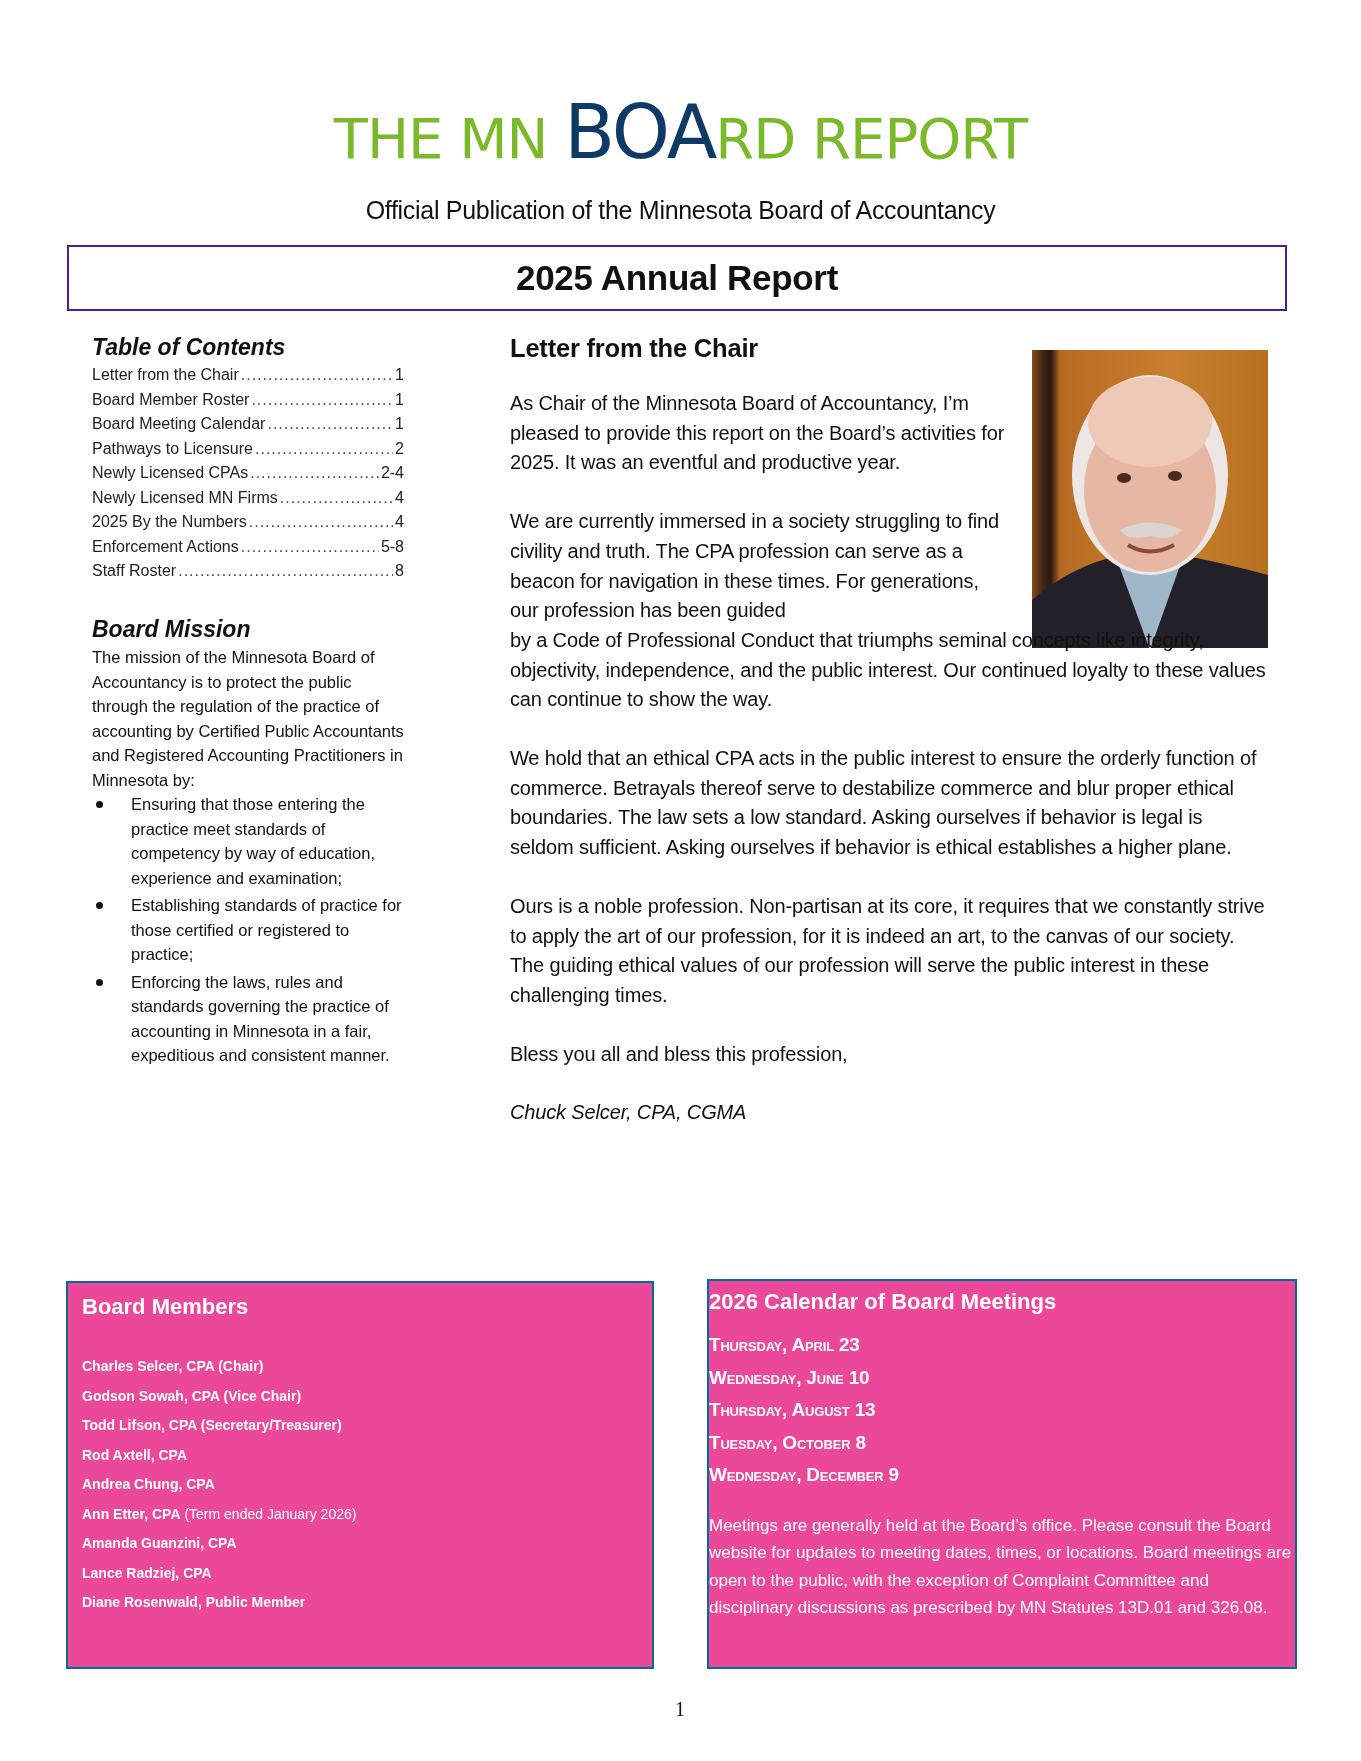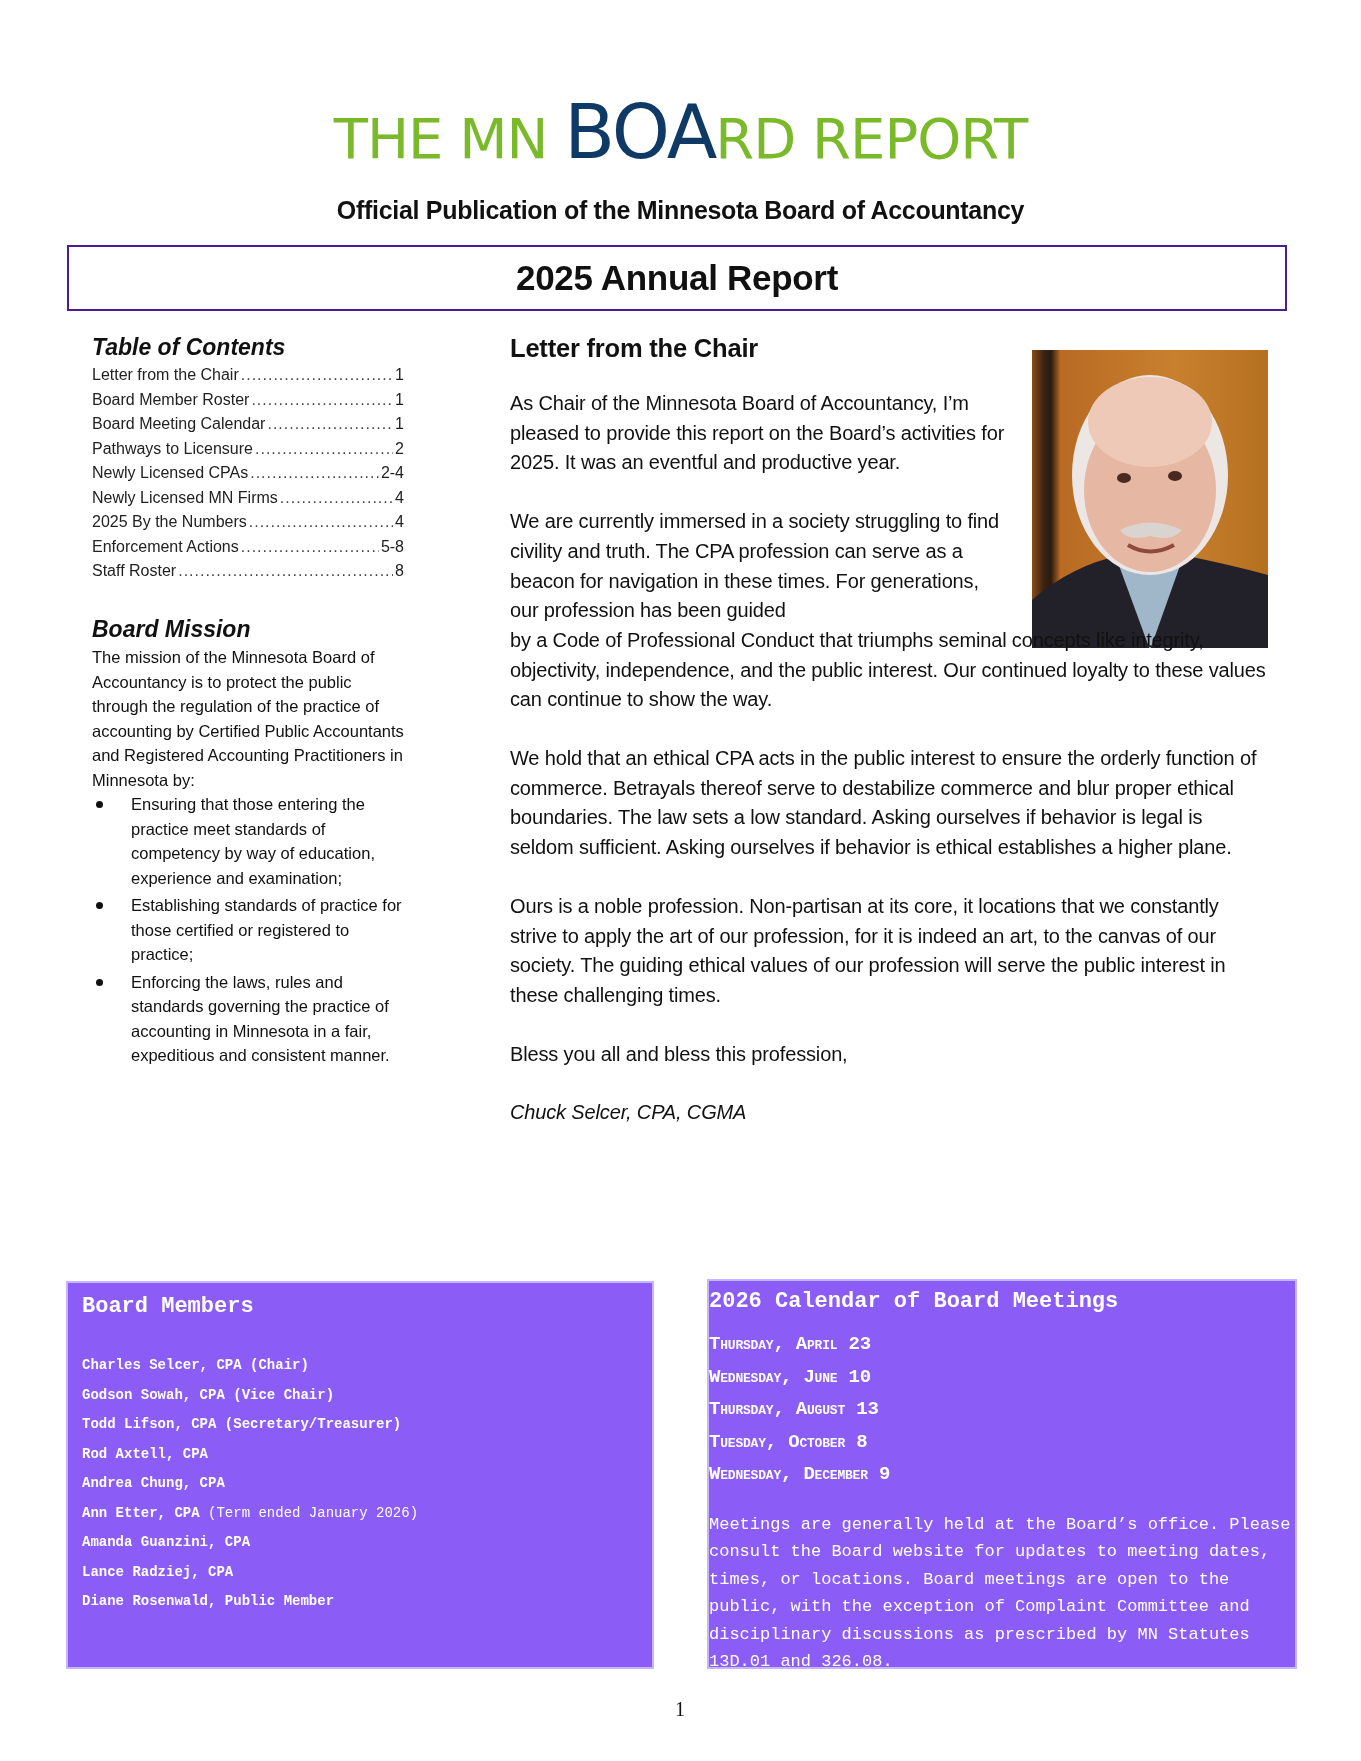--- a/index.html
+++ b/index.html
@@ -6,21 +6,21 @@
   body { width: 1361px; height: 1761px; position: relative; overflow: hidden;
          font-family: "Liberation Sans", "DejaVu Sans", sans-serif; color: #111; }
   .abs { position: absolute; }
 
   
   .masthead { left: 0; width: 1361px; top: 96px; text-align: center;
               font-family: "DejaVu Sans", sans-serif; font-weight: normal; font-size: 56px;
               letter-spacing: -1px; line-height: 72px; white-space: nowrap; }
   .mh-green { color: #7ab929; }
   .mh-navy  { color: #0f3a66; font-size: 74px; letter-spacing: -2px; }
-  .subtitle { left: 0; width: 1361px; top: 196px; text-align: center; font-weight: bold;
+  .subtitle { left: 0; width: 1361px; top: 196px; text-align: center; font-weight: normal;
               font-size: 25px; letter-spacing: -0.3px; }
 
   .title-box { left: 67px; top: 245px; width: 1216px; height: 62px; border: 2px solid #4c1d95;
                display: flex; align-items: center; justify-content: center; }
   .title-box span { font-weight: bold; font-size: 35px; letter-spacing: -0.3px; }
 
   
   .toc { left: 92px; top: 334px; width: 312px; }
   .h-ital { font-weight: bold; font-style: italic; font-size: 23px; margin: 0 0 2px 0; }
   .toc-row { display: flex; align-items: baseline; font-size: 16px; line-height: 24.5px; color: #222; }
@@ -39,21 +39,21 @@
   .letter { left: 510px; top: 334px; width: 760px; }
   .letter h2 { font-size: 25.5px; font-weight: bold; margin: 0 0 26px 0; letter-spacing: -0.2px; }
   .letter p { margin: 0 0 29px 0; font-size: 20px; line-height: 29.7px; letter-spacing: -0.15px; }
   .letter .narrow { width: 500px; }
   .letter .sig { font-style: italic; }
 
   .photo { left: 1032px; top: 350px; width: 236px; height: 298px; overflow: hidden;
            background: linear-gradient(90deg, #8a4a17 0%, #3b2414 5%, #2a1a10 8%, #b86a22 12%, #c8802e 60%, #b5701f 100%); }
 
   
-  .navy { background: #8b5cf6; color: #fff; border: 2px solid #c4b5fd; box-sizing: border-box; font-family: Liberation Mono, monospace; }
+  .navy { background: #ec4899; color: #fff; border: 2px solid #0369a1; box-sizing: border-box; }
   .board-box { left: 66px; top: 1281px; width: 588px; height: 388px; padding: 11px 14px; }
   .cal-box { left: 707px; top: 1279px; width: 590px; height: 390px; padding: 8px 0; }
   .navy h3 { margin: 0; font-size: 22px; font-weight: bold; }
   .board-list { margin-top: 32px; }
   .board-list div { font-size: 14px; font-weight: bold; line-height: 29.5px; white-space: nowrap; }
   .board-list .note { font-weight: normal; }
   .cal-dates { margin-top: 14px; }
   .cal-dates div { font-size: 19px; font-weight: bold; font-variant: small-caps; line-height: 32.5px; letter-spacing: -0.2px; }
   .cal-note { margin-top: 20px; font-size: 17px; line-height: 27.5px; }
 
@@ -142,21 +142,21 @@
     <path d="M88 180 Q118 165 150 180 Q140 192 118 186 Q96 192 88 180 Z" fill="#d9d4d0"></path>
     <path d="M96 195 Q118 208 142 195" stroke="#8e4a3e" stroke-width="4" fill="none"></path>
   </svg>
 </div>
 
 <div class="abs letter">
   <h2>Letter from the Chair</h2>
   <p class="narrow">As Chair of the Minnesota Board of Accountancy, I’m pleased to provide this report on the Board’s activities for 2025. It was an eventful and productive year.</p>
   <p><span class="narrow" style="display:block">We are currently immersed in a society struggling to find civility and truth. The CPA profession can serve as a beacon for navigation in these times. For generations, our profession has been guided</span><span>by a Code of Professional Conduct that triumphs seminal concepts like integrity, objectivity, independence, and the public interest. Our continued loyalty to these values can continue to show the way.</span></p>
   <p>We hold that an ethical CPA acts in the public interest to ensure the orderly function of commerce. Betrayals thereof serve to destabilize commerce and blur proper ethical boundaries. The law sets a low standard. Asking ourselves if behavior is legal is seldom sufficient. Asking ourselves if behavior is ethical establishes a higher plane.</p>
-  <p>Ours is a noble profession. Non-partisan at its core, it locations that we constantly strive to apply the art of our profession, for it is indeed an art, to the canvas of our society. The guiding ethical values of our profession will serve the public interest in these challenging times.</p>
+  <p>Ours is a noble profession. Non-partisan at its core, it requires that we constantly strive to apply the art of our profession, for it is indeed an art, to the canvas of our society. The guiding ethical values of our profession will serve the public interest in these challenging times.</p>
   <p>Bless you all and bless this profession,</p>
   <p class="sig">Chuck Selcer, CPA, CGMA</p>
 </div>
 
 <div class="abs navy board-box">
   <h3>Board Members</h3>
   <div class="board-list">
     <div><span>Charles Selcer, CPA (Chair)</span></div>
     <div><span>Godson Sowah, CPA (Vice Chair)</span></div>
     <div><span>Todd Lifson, CPA (Secretary/Treasurer)</span></div>

